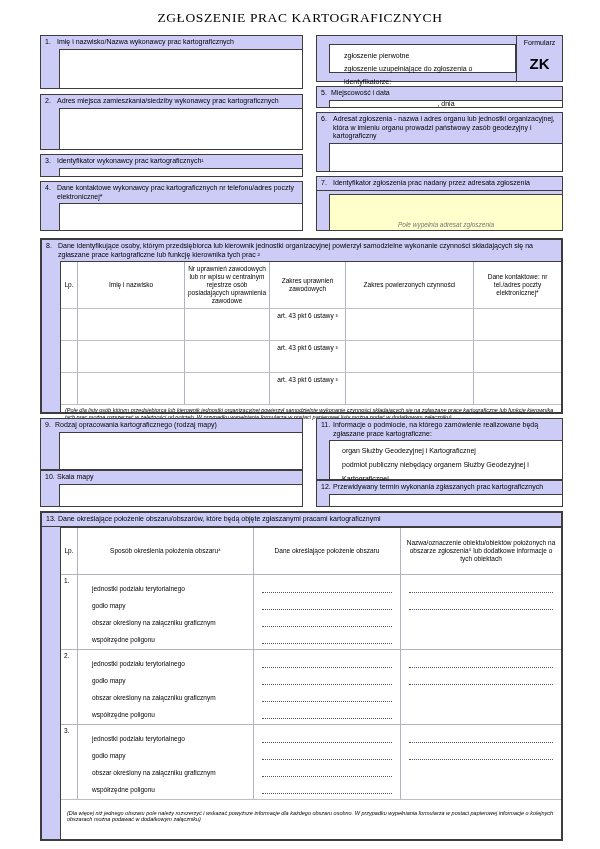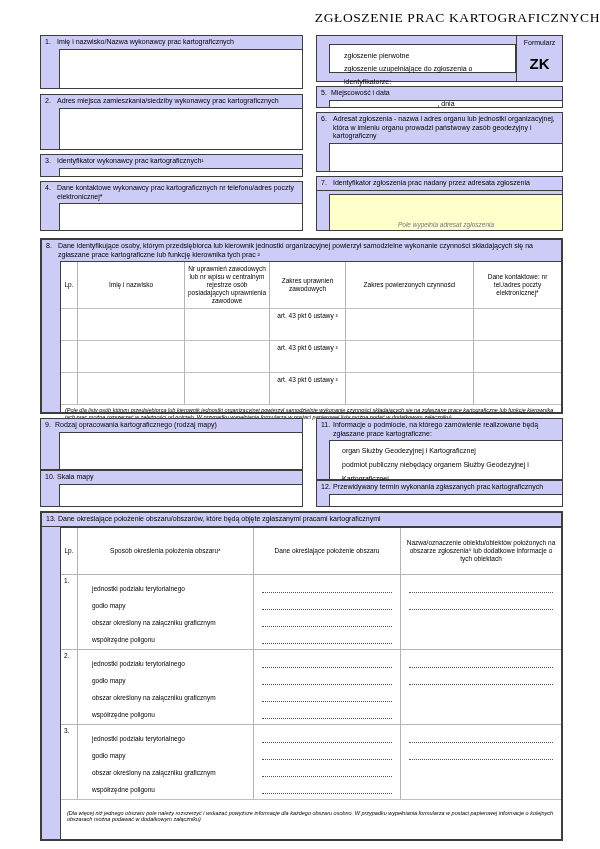--- a/index.html
+++ b/index.html
@@ -1,18 +1,18 @@
 <!DOCTYPE html>
 <html><head>
 <meta charset="utf-8">
 <style>
   html,body{margin:0;padding:0;background:#fff;}
   .page{position:relative;width:600px;height:849px;background:#fff;overflow:hidden;
         font-family:"Liberation Sans",sans-serif;color:#000;}
-  .title{position:absolute;top:10px;left:0;width:600px;text-align:right;
+  .title{position:absolute;top:10px;left:0;width:600px;text-align:center;
          font-family:"Liberation Serif",serif;font-size:13.5px;letter-spacing:.6px;}
   .sec{position:absolute;background:#ccccf7;border:1.5px solid #3d3d3d;
        display:flex;flex-direction:column;box-sizing:border-box;}
   .sec.th{border-width:2px;}
   .hdr{display:flex;font-size:7px;line-height:8.5px;padding:2px 3px 2px 0;
        border-bottom:1px solid #3d3d3d;flex:0 0 auto;}
   .hdr.nb{border-bottom:none;}
   .num{flex:0 0 16px;padding-left:4px;box-sizing:border-box;}
   .lbl{flex:1;}
   .wbox{background:#fff;border:1px solid #3d3d3d;border-right:none;border-bottom:none;

